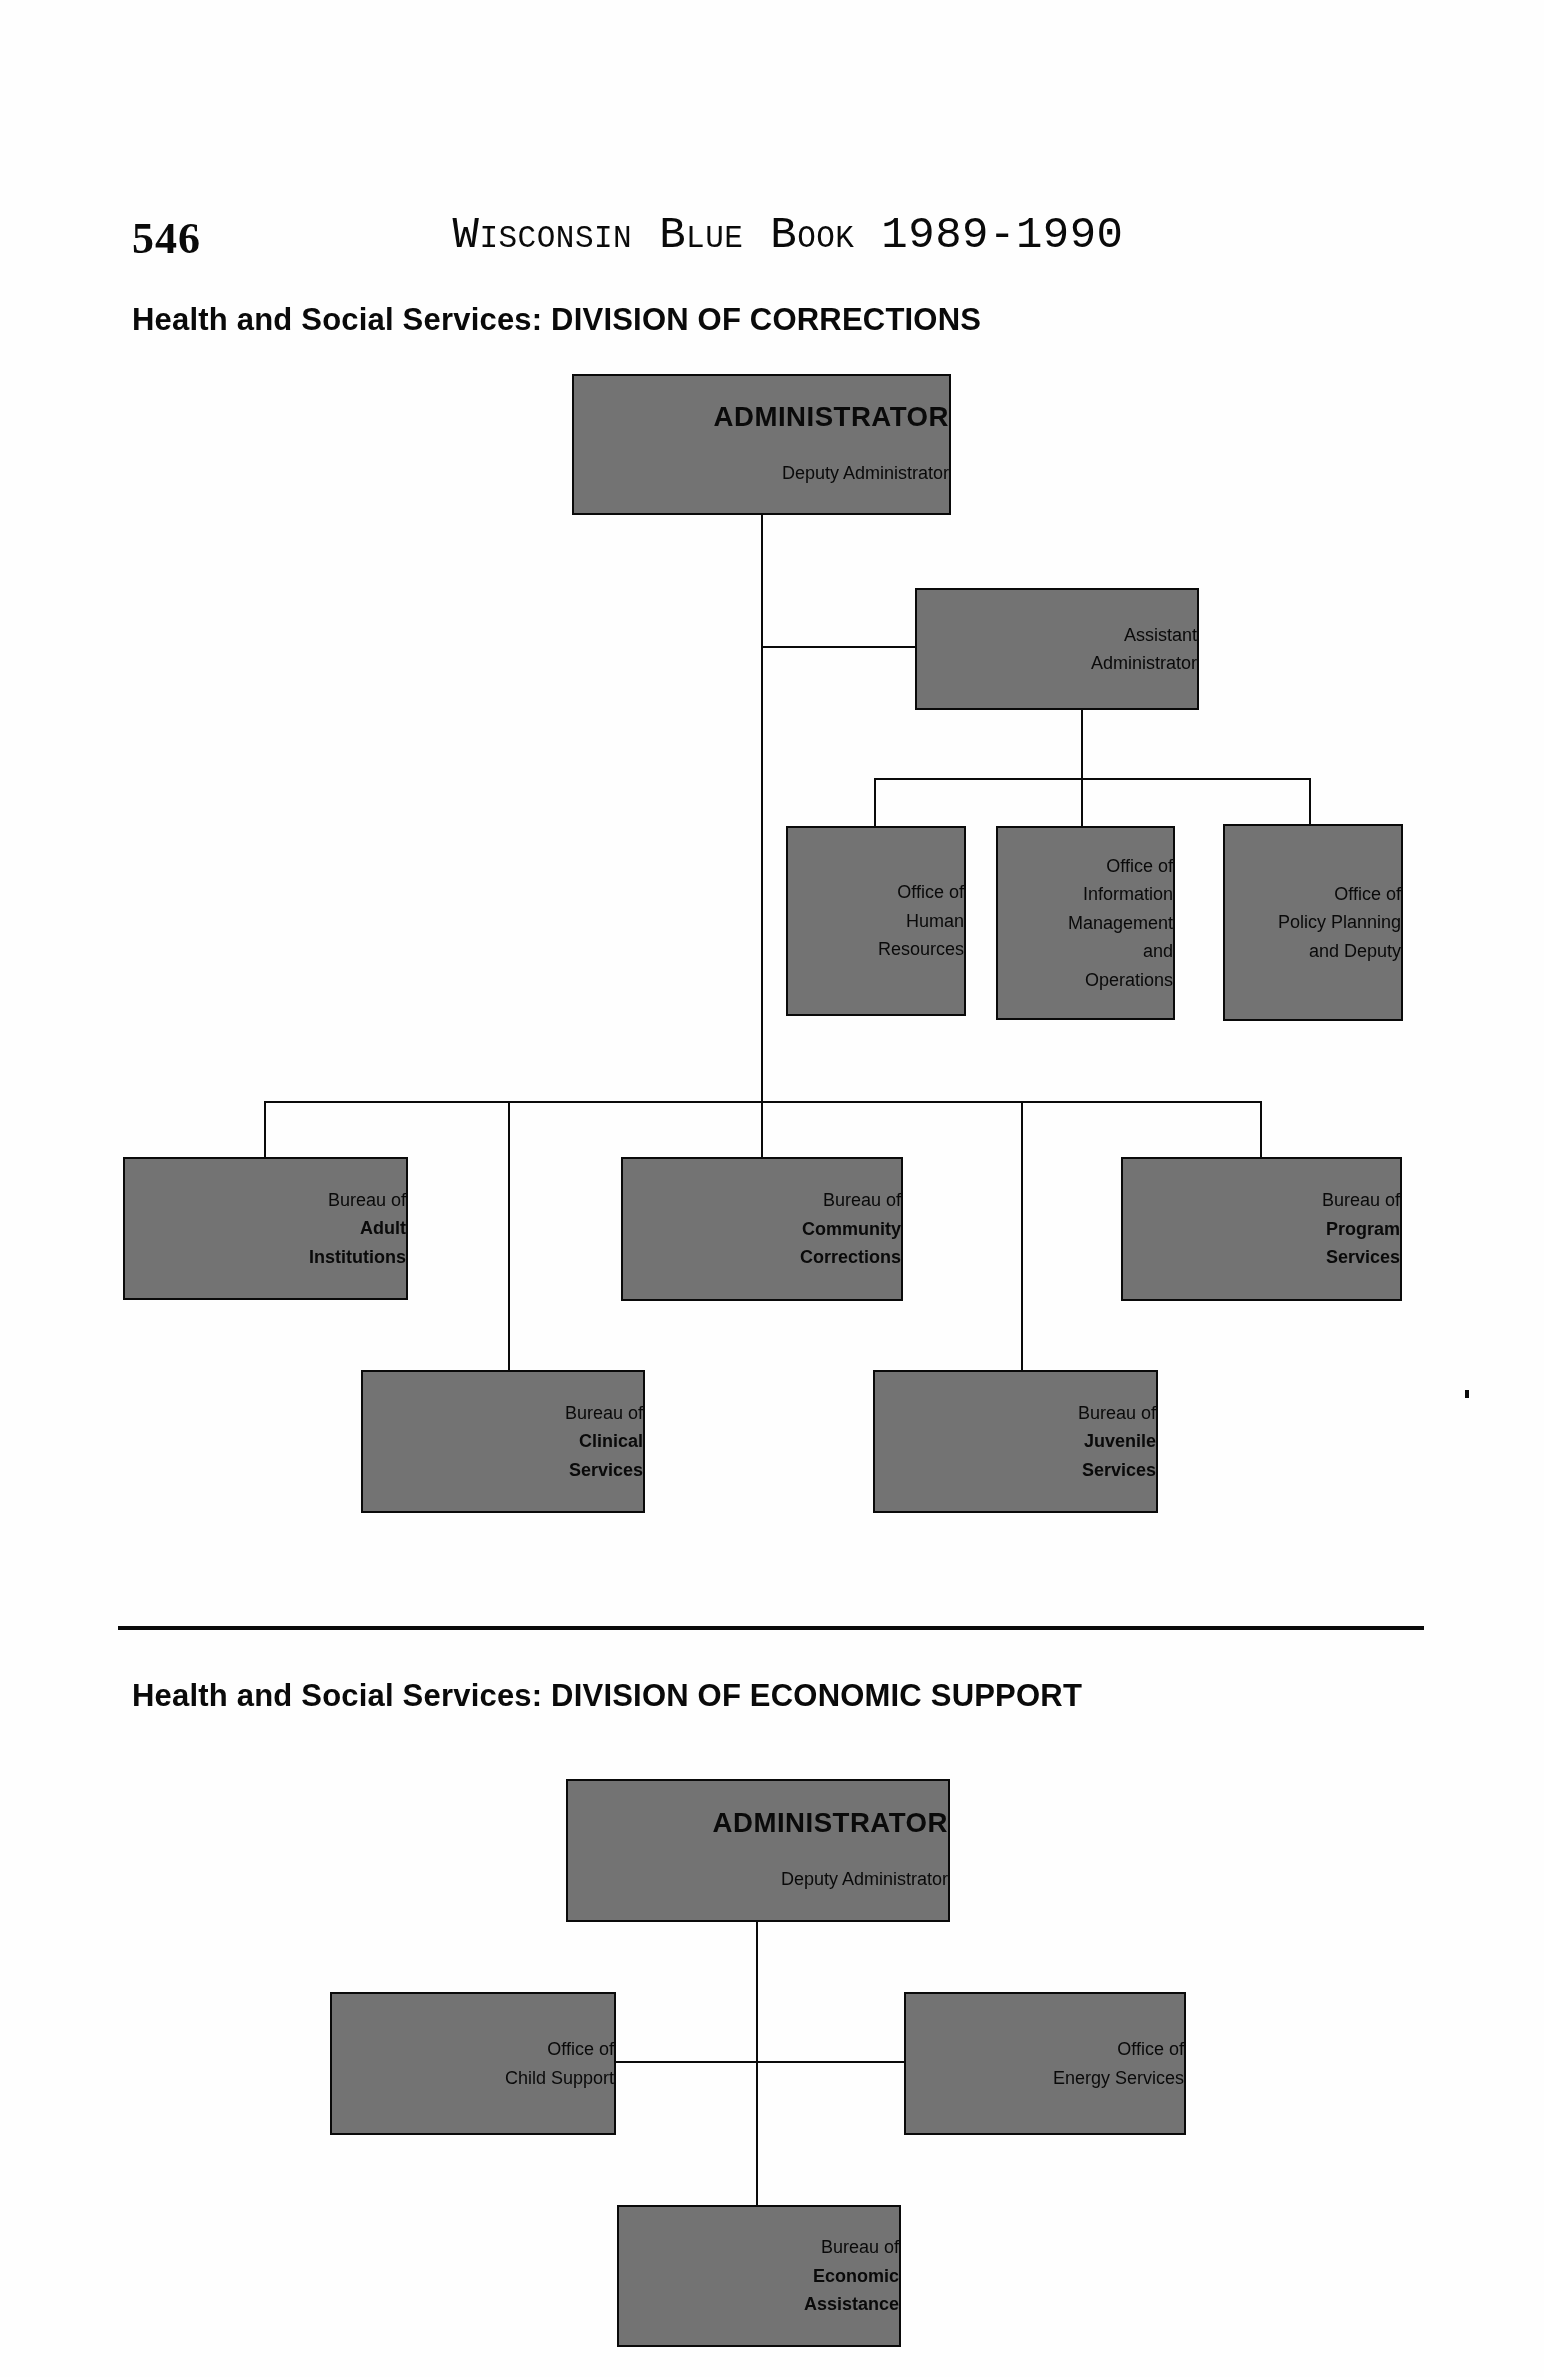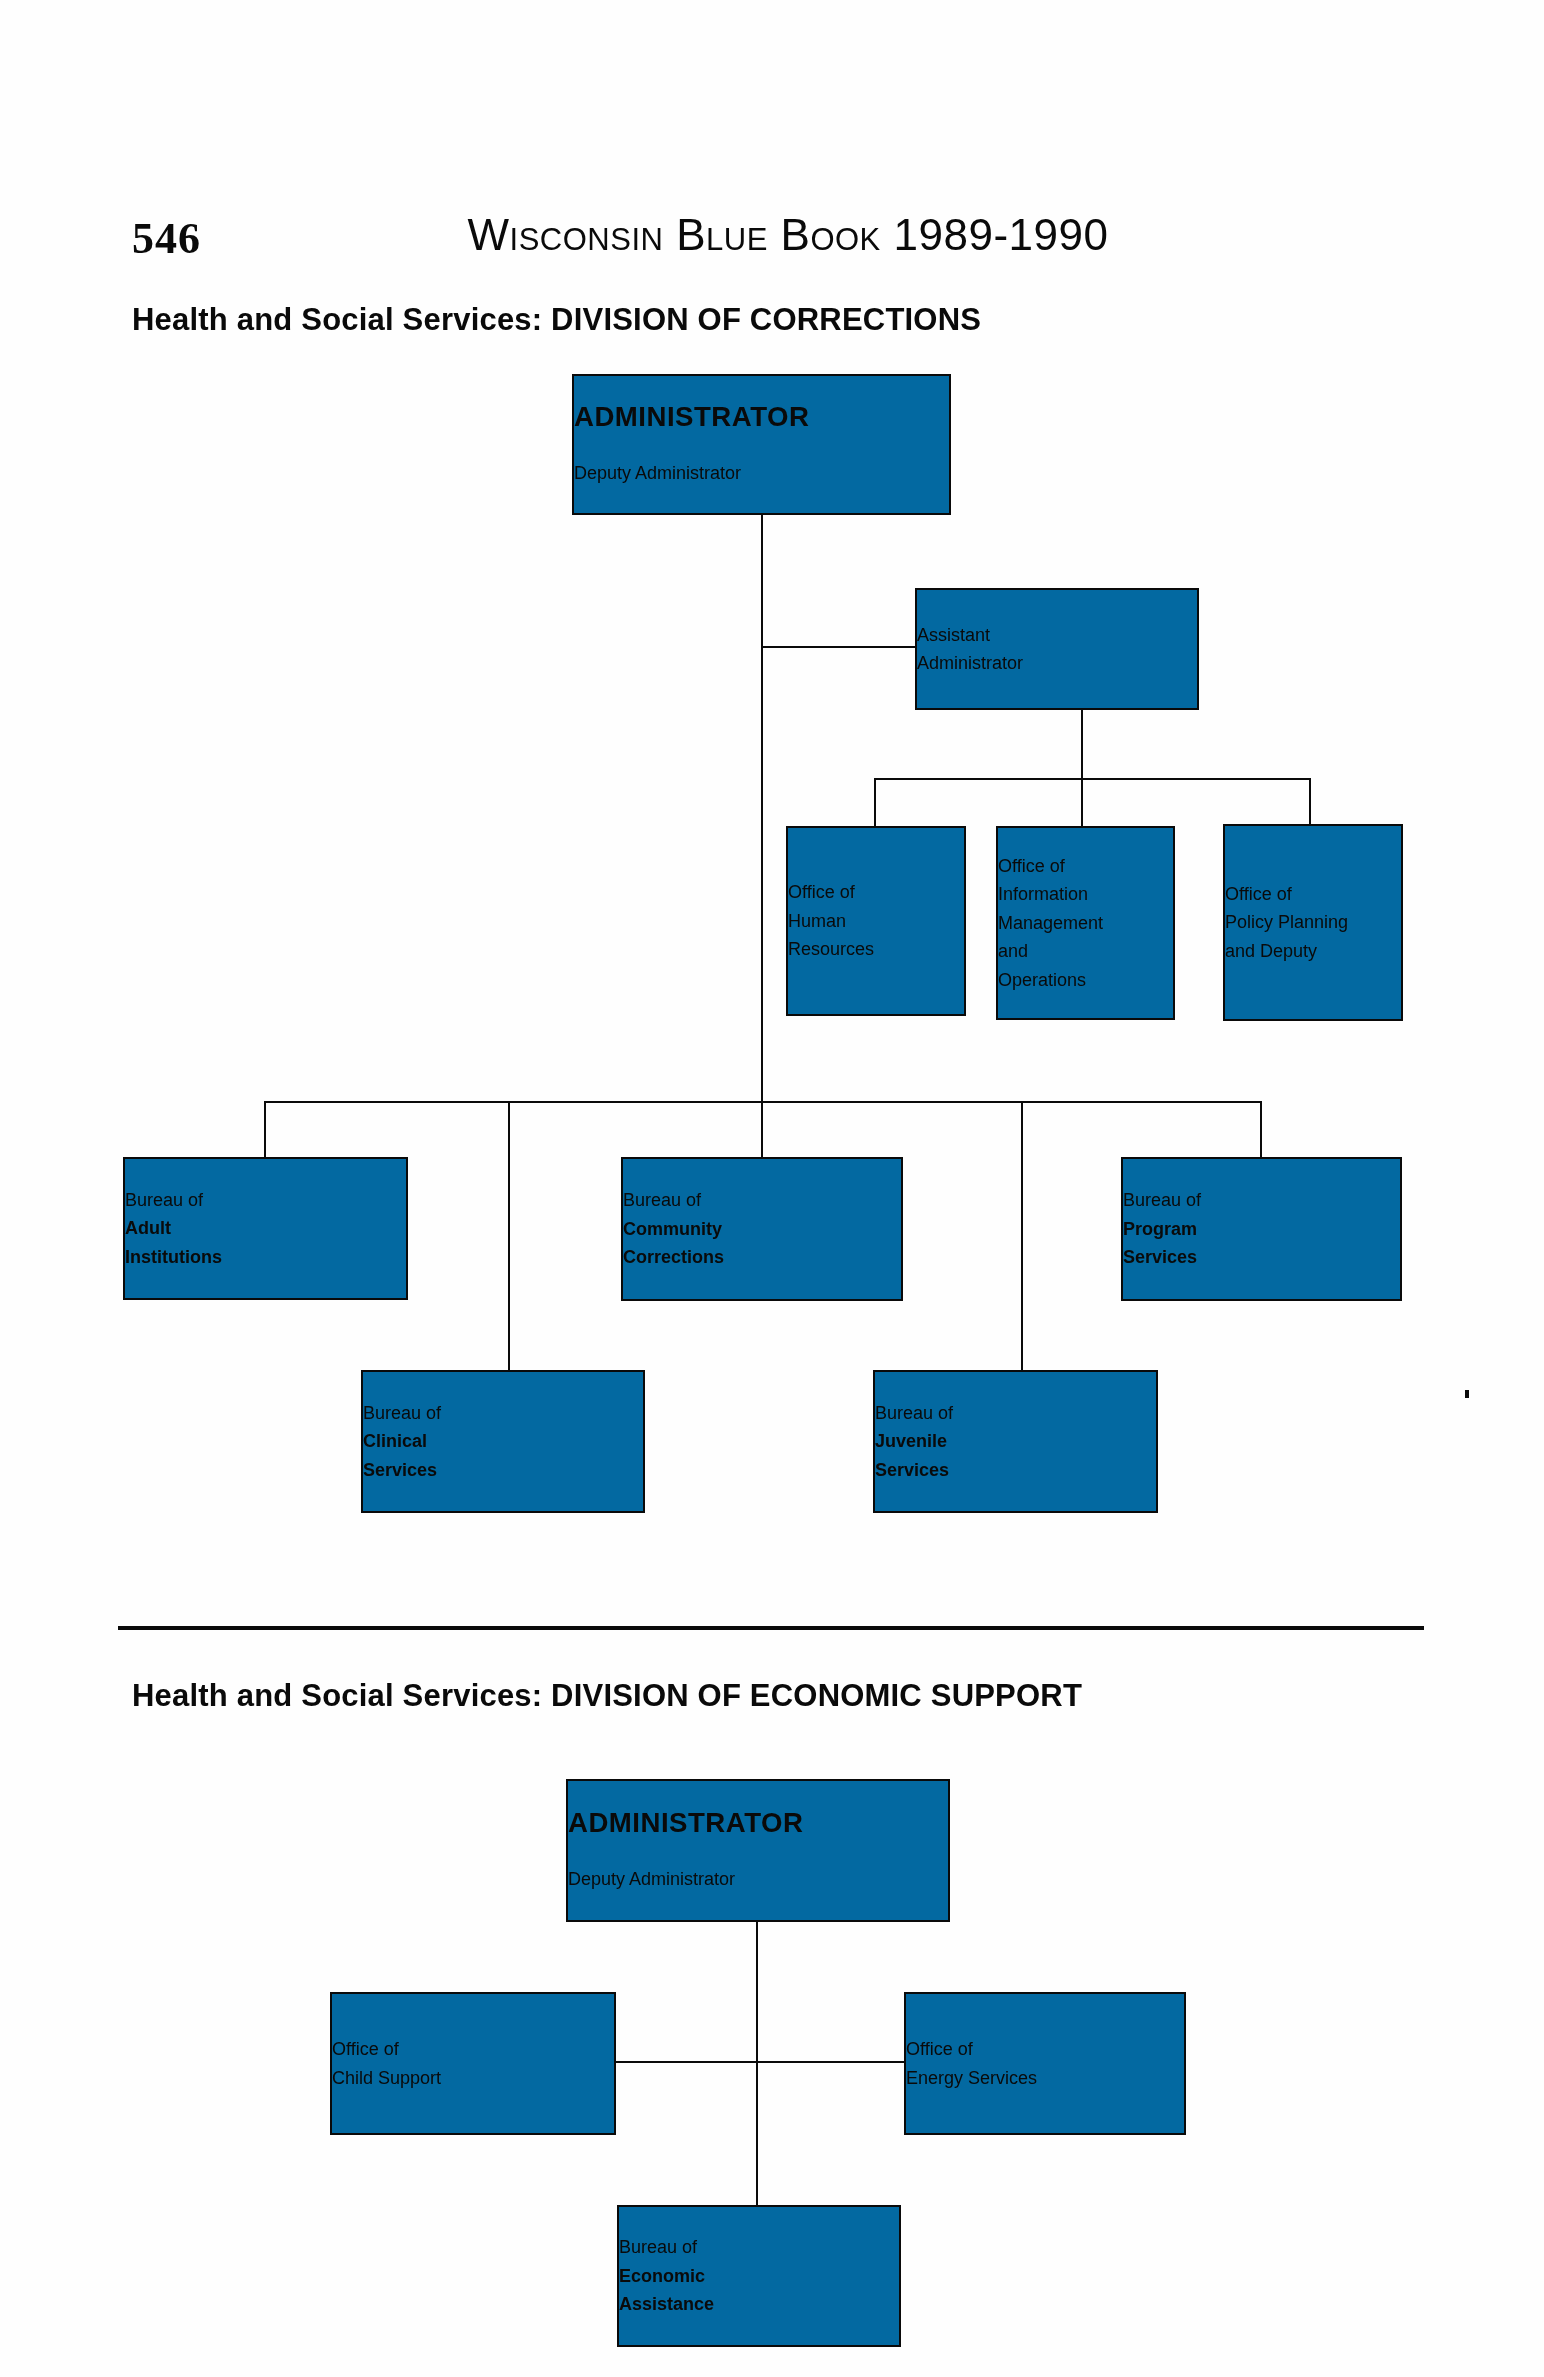--- a/index.html
+++ b/index.html
@@ -24,21 +24,21 @@
     font-family: "Liberation Serif", serif;
     font-size: 44px;
     font-weight: 700;
     letter-spacing: 1px;
   }
   .book-header {
     position: absolute;
     left: 788px;
     top: 210px;
     transform: translateX(-50%);
-    font-family: Liberation Sans, sans-serif;
+    font-family: Liberation Mono, monospace;
     font-variant: small-caps;
     font-size: 44px;
     font-weight: 400;
     white-space: nowrap;
     letter-spacing: 0.5px;
   }
   .section-title {
     position: absolute;
     left: 132px;
     font-size: 31px;
@@ -47,24 +47,24 @@
     white-space: nowrap;
   }
   #title-corrections { top: 302px; }
   #title-economic { top: 1678px; }
 
   
   .node {
     position: absolute;
     box-sizing: border-box;
     border: 2.9px solid #0a0a0a;
-    background: #0369a1;
+    background: #737373;
     display: flex;
     flex-direction: column;
-    align-items: flex-start;
+    align-items: flex-end;
     justify-content: center;
     text-align: center;
   }
   .nl {
     font-size: 18px;
     line-height: 28.5px;
     white-space: nowrap;
   }
   .b { font-weight: 700; }
   .admin-title {

